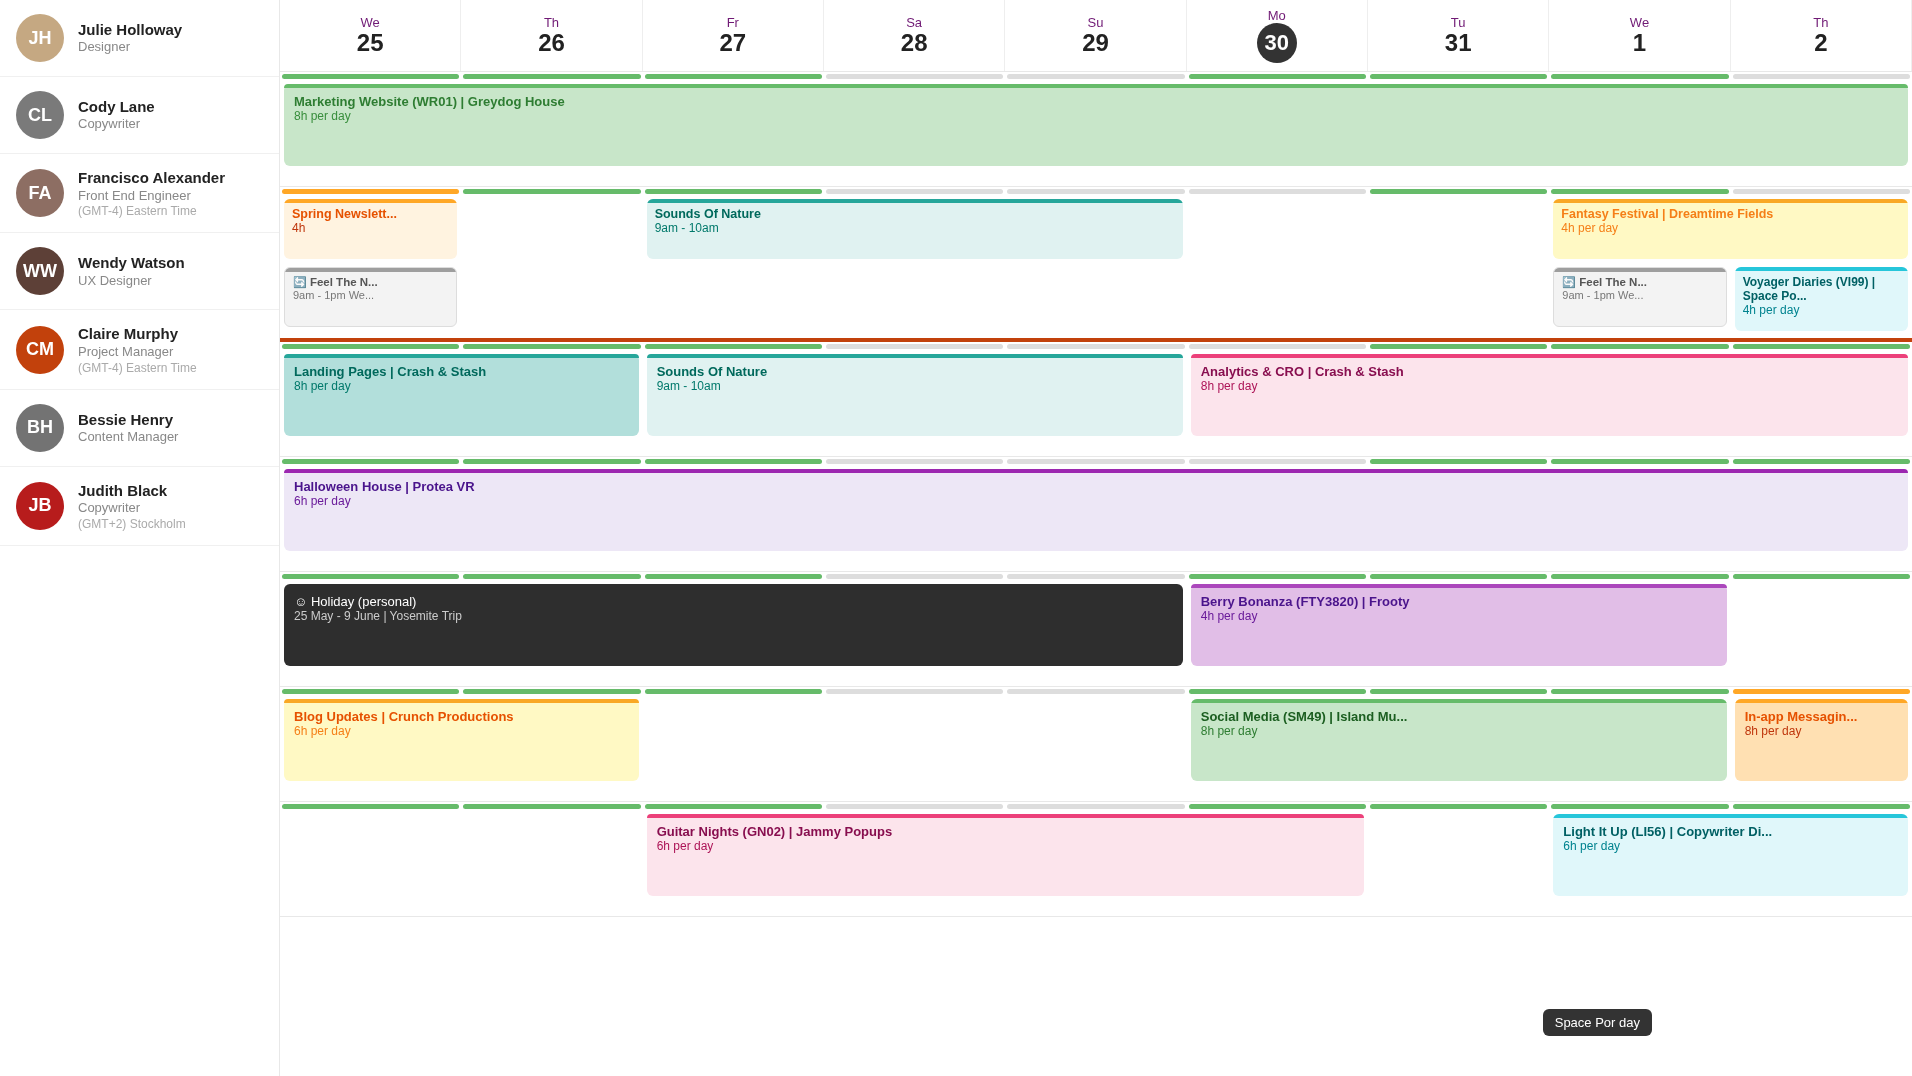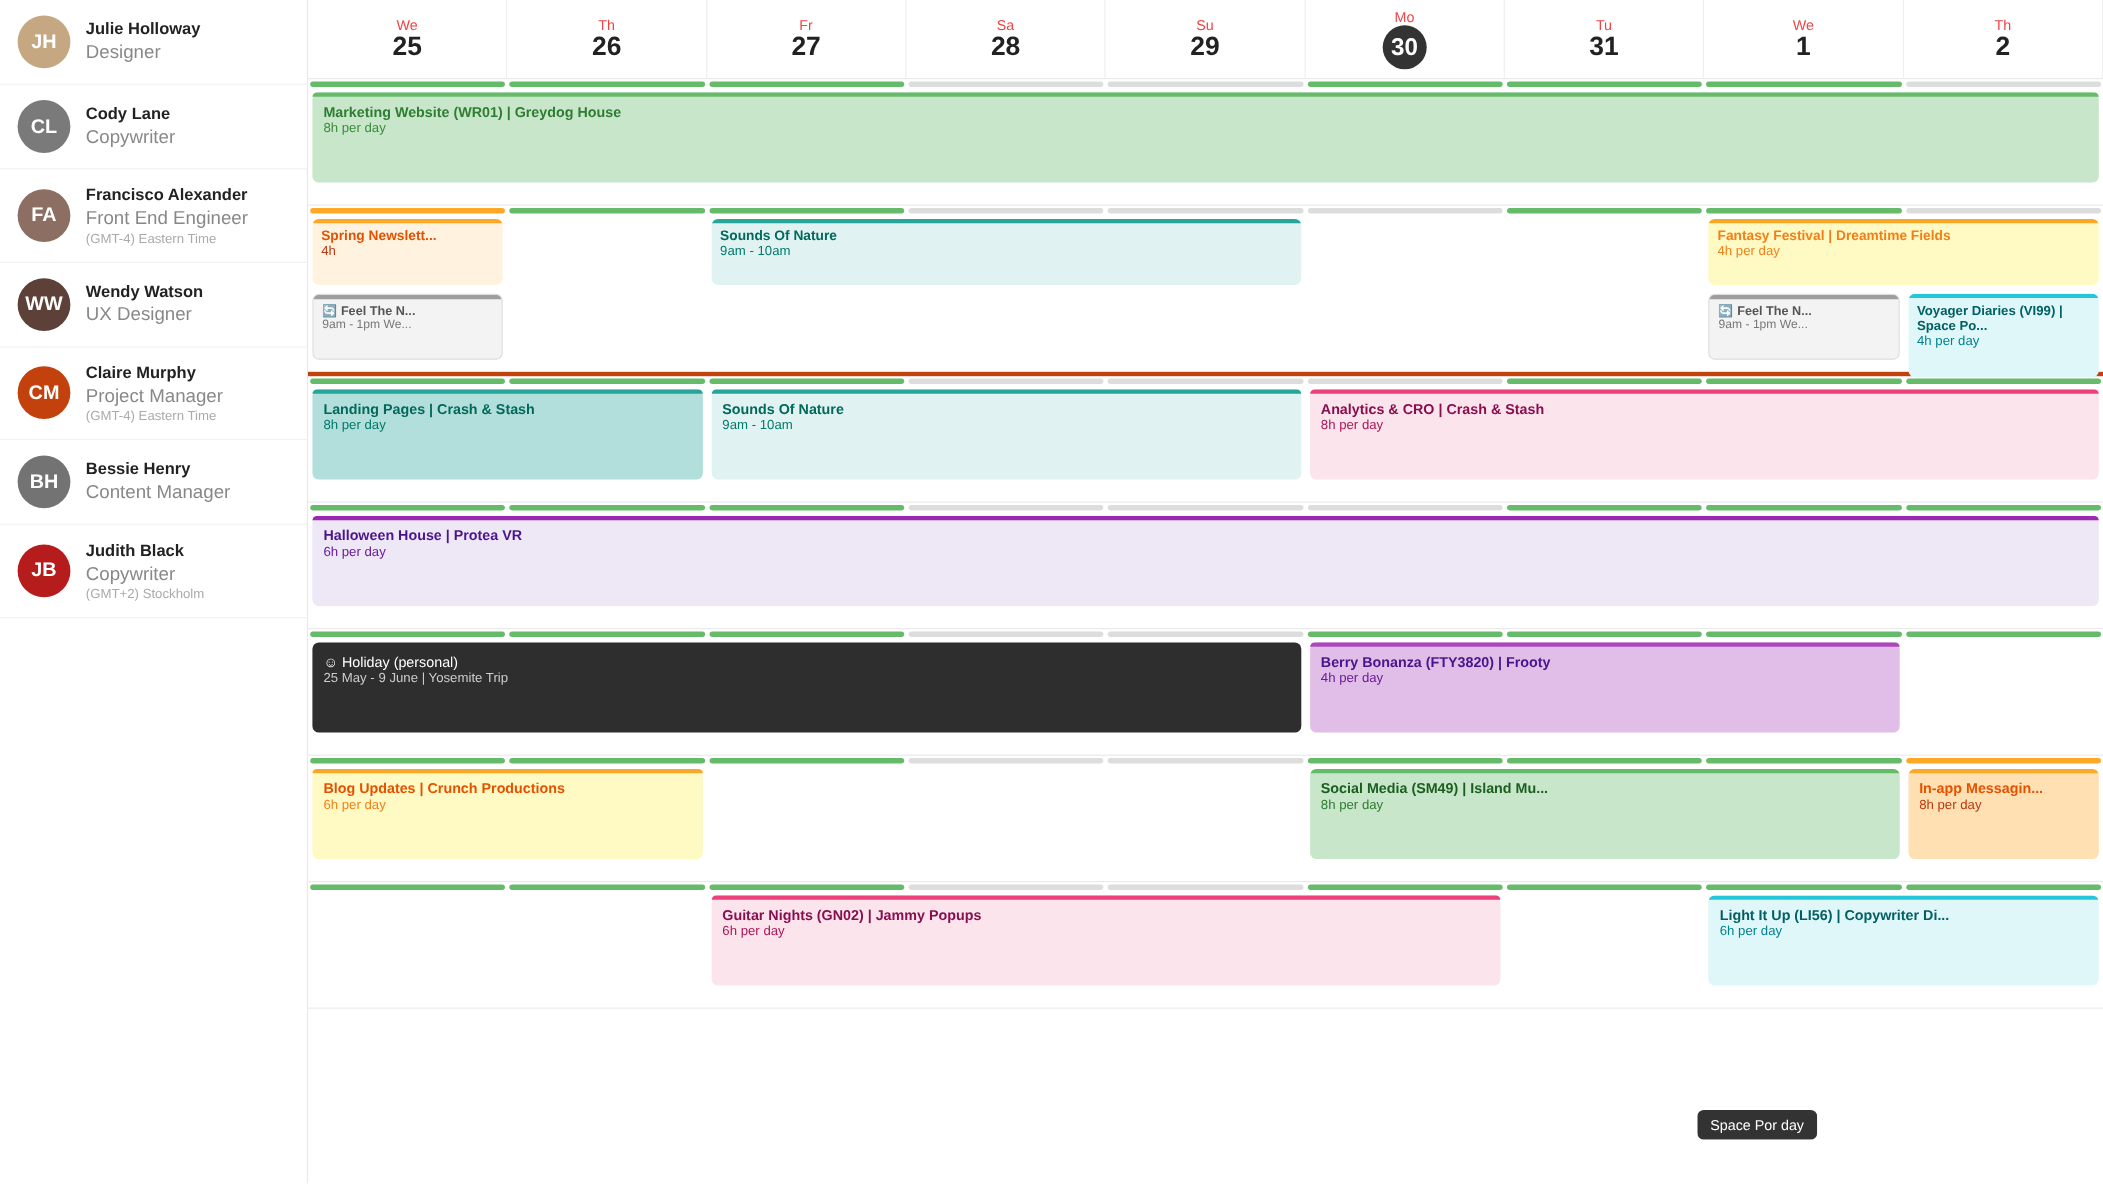--- a/index.html
+++ b/index.html
@@ -72,21 +72,21 @@
     }
 
     .person-info .name {
       font-size: 15px;
       font-weight: 600;
       color: #222;
       line-height: 1.3;
     }
 
     .person-info .role {
-      font-size: 17px;
+      font-size: 13px;
       color: #888;
       line-height: 1.3;
     }
 
     .person-info .tz {
       font-size: 12px;
       color: #aaa;
     }
 
     
@@ -109,21 +109,21 @@
       display: flex;
       flex-direction: column;
       align-items: center;
       justify-content: center;
       padding: 8px 4px;
       border-right: 1px solid #eee;
     }
 
     .day-header .day-name {
       font-size: 13px;
-      color: #ef4444;
+      color: #701a75;
       font-weight: 500;
     }
 
     .day-header .day-num {
       font-size: 24px;
       font-weight: 600;
       color: #222;
       line-height: 1.1;
     }
 
@@ -371,21 +371,21 @@
         <div style="font-weight:600;font-size:11.5px;color:#555;margin-top:2px;"><span style="font-size:11px;">🔄</span> Feel The N...</div>
         <div style="font-size:11px;color:#777;">9am - 1pm We...</div>
       </div>
 
       <div style="position:absolute;top:80px;left:calc(77.78% + 4px);width:calc(11.11% - 8px);height:60px;background:#f3f3f3;border-radius:6px;padding:6px 8px;z-index:2;overflow:hidden;border:1px solid #ddd;">
         <div style="position:absolute;top:0;left:0;right:0;height:4px;background:#9e9e9e;border-radius:6px 6px 0 0;"></div>
         <div style="font-weight:600;font-size:11.5px;color:#555;margin-top:2px;"><span style="font-size:11px;">🔄</span> Feel The N...</div>
         <div style="font-size:11px;color:#777;">9am - 1pm We...</div>
       </div>
 
-      <div style="position:absolute;top:80px;left:calc(88.89% + 4px);right:4px;height:76px;background:#e0f7fa;border-radius:6px;padding:6px 8px;z-index:2;overflow:hidden;">
+      <div style="position:absolute;top:80px;left:calc(88.89% + 4px);right:4px;height:64px;background:#e0f7fa;border-radius:6px;padding:6px 8px;z-index:2;overflow:hidden;">
         <div style="position:absolute;top:0;left:0;right:0;height:4px;background:#26c6da;border-radius:6px 6px 0 0;"></div>
         <div style="font-weight:600;font-size:12px;color:#006064;margin-top:2px;">Voyager Diaries (VI99) | Space Po...</div>
         <div style="font-size:12px;color:#00838f;">4h per day</div>
       </div>
     </div>
 
     <div style="position:relative; min-height:115px; border-bottom:1px solid #e8e8e8;">
 
       <div style="display:grid;grid-template-columns:repeat(9,1fr);position:absolute;top:0;left:0;right:0;height:8px;">
         <div>

